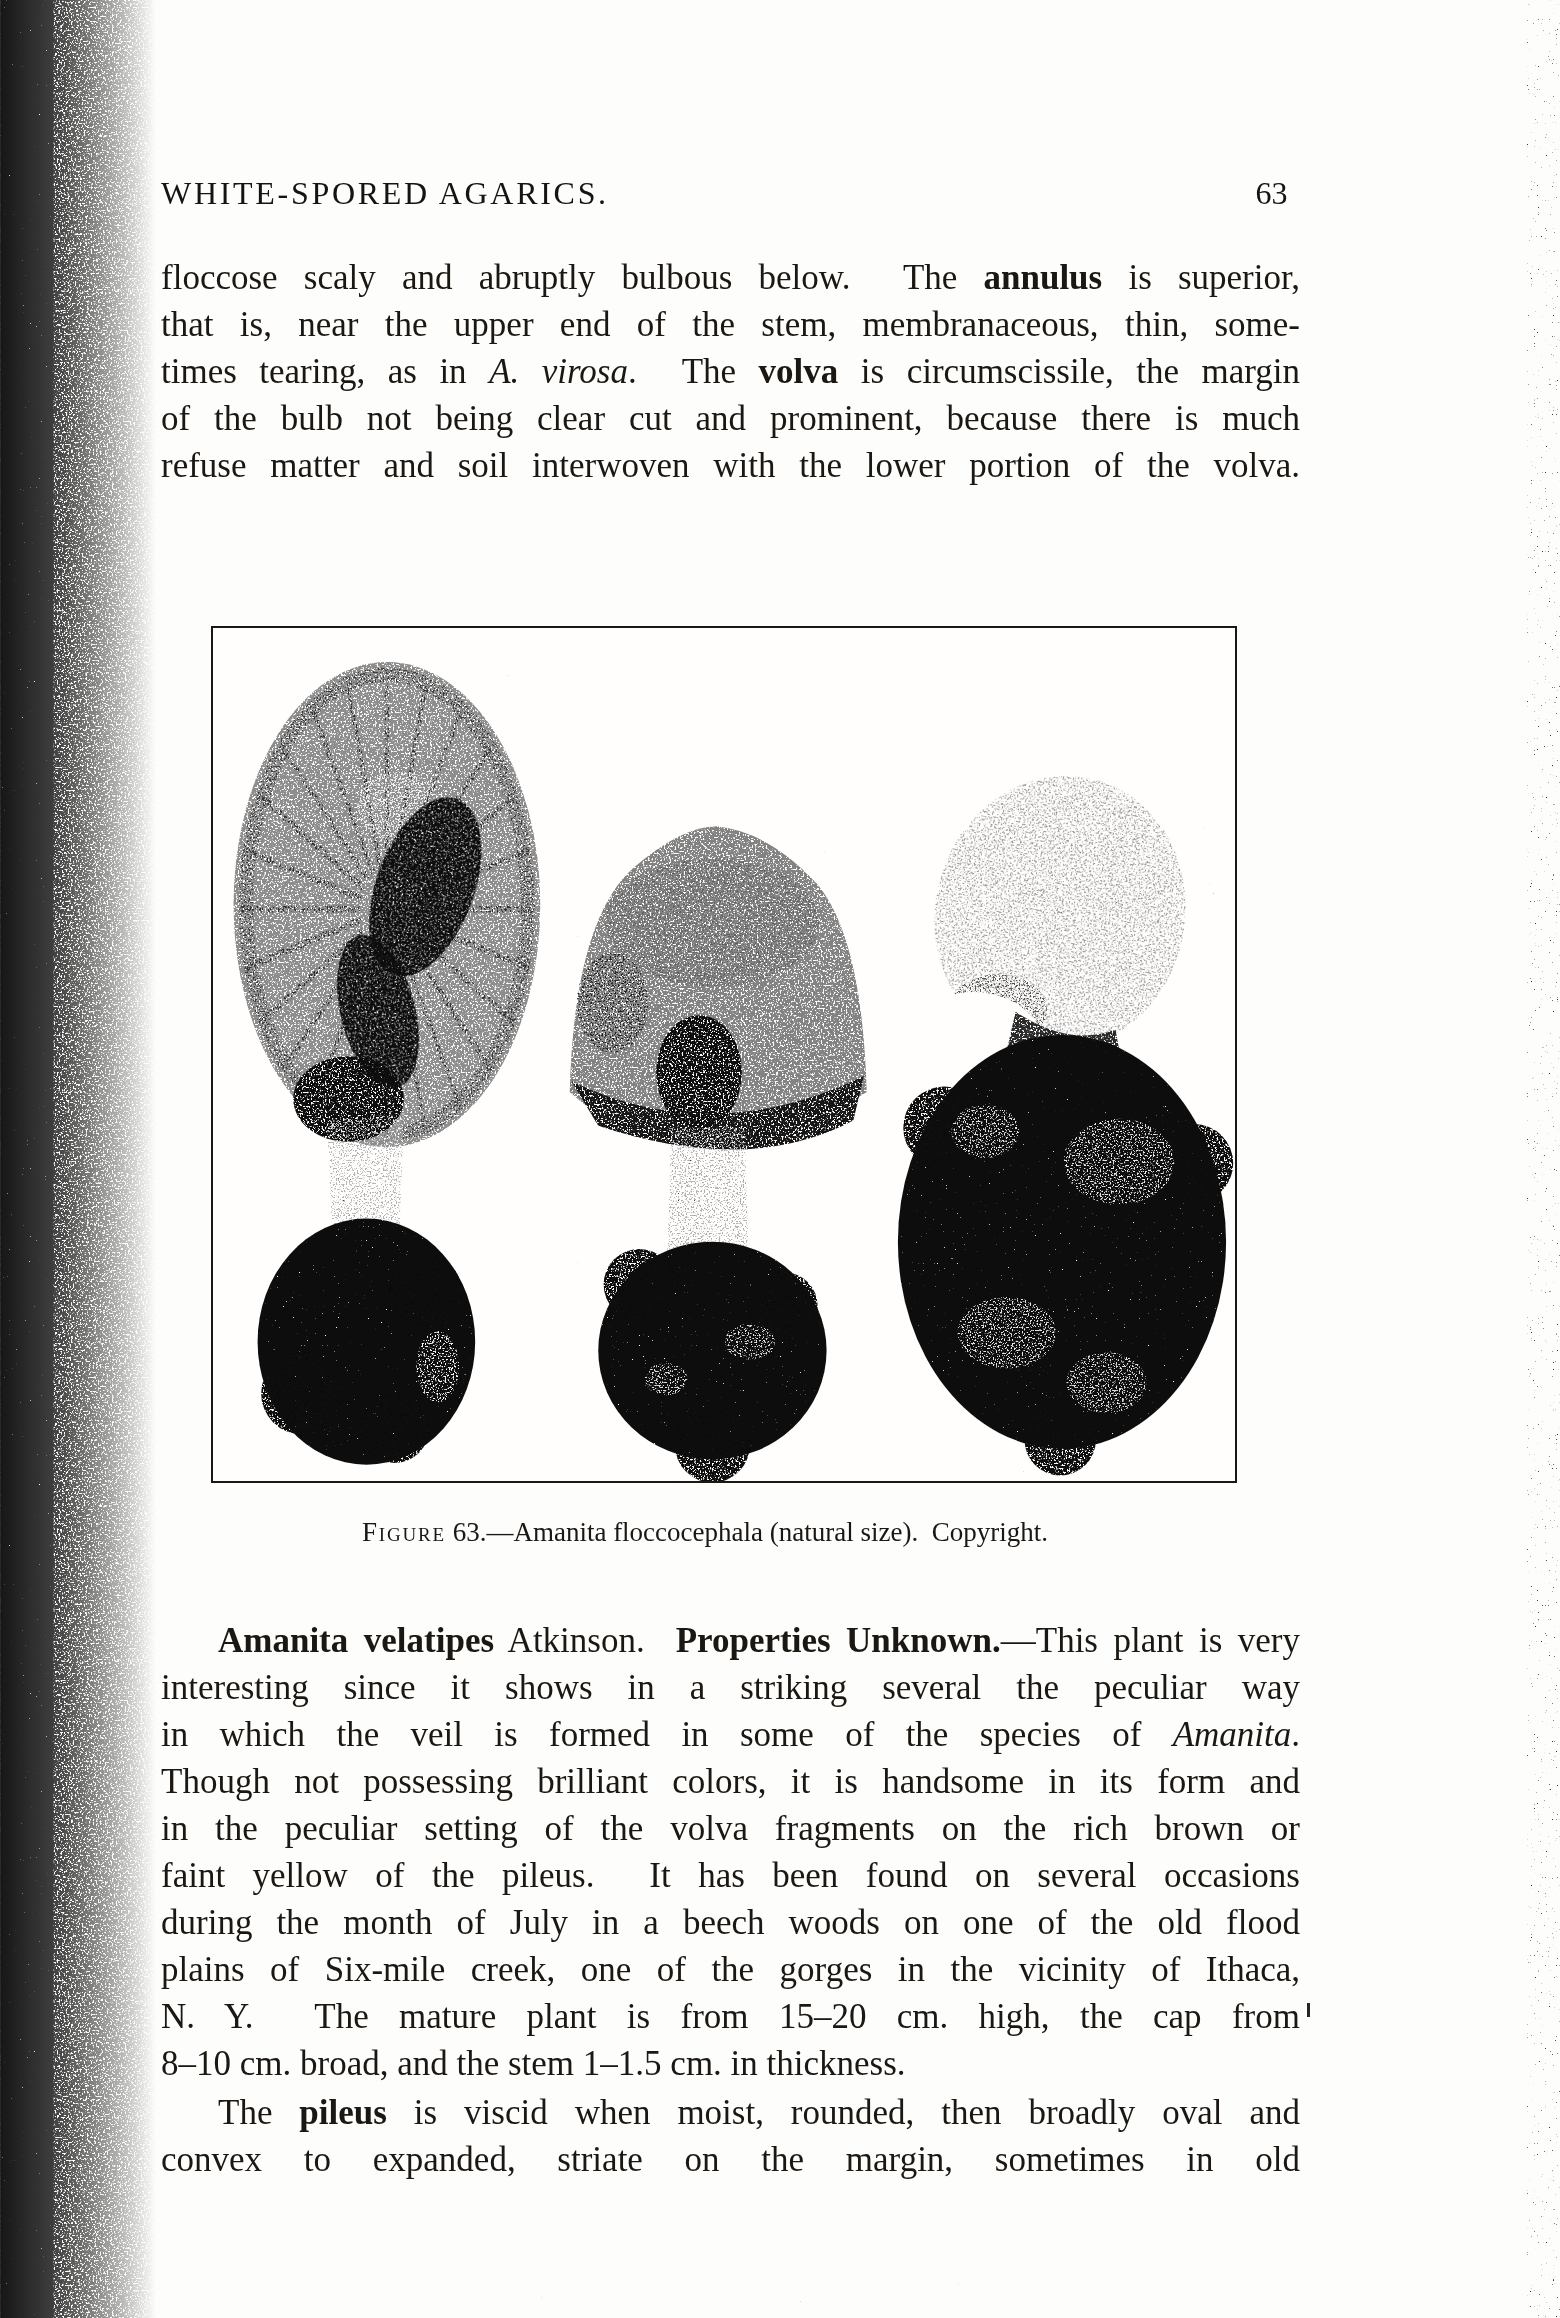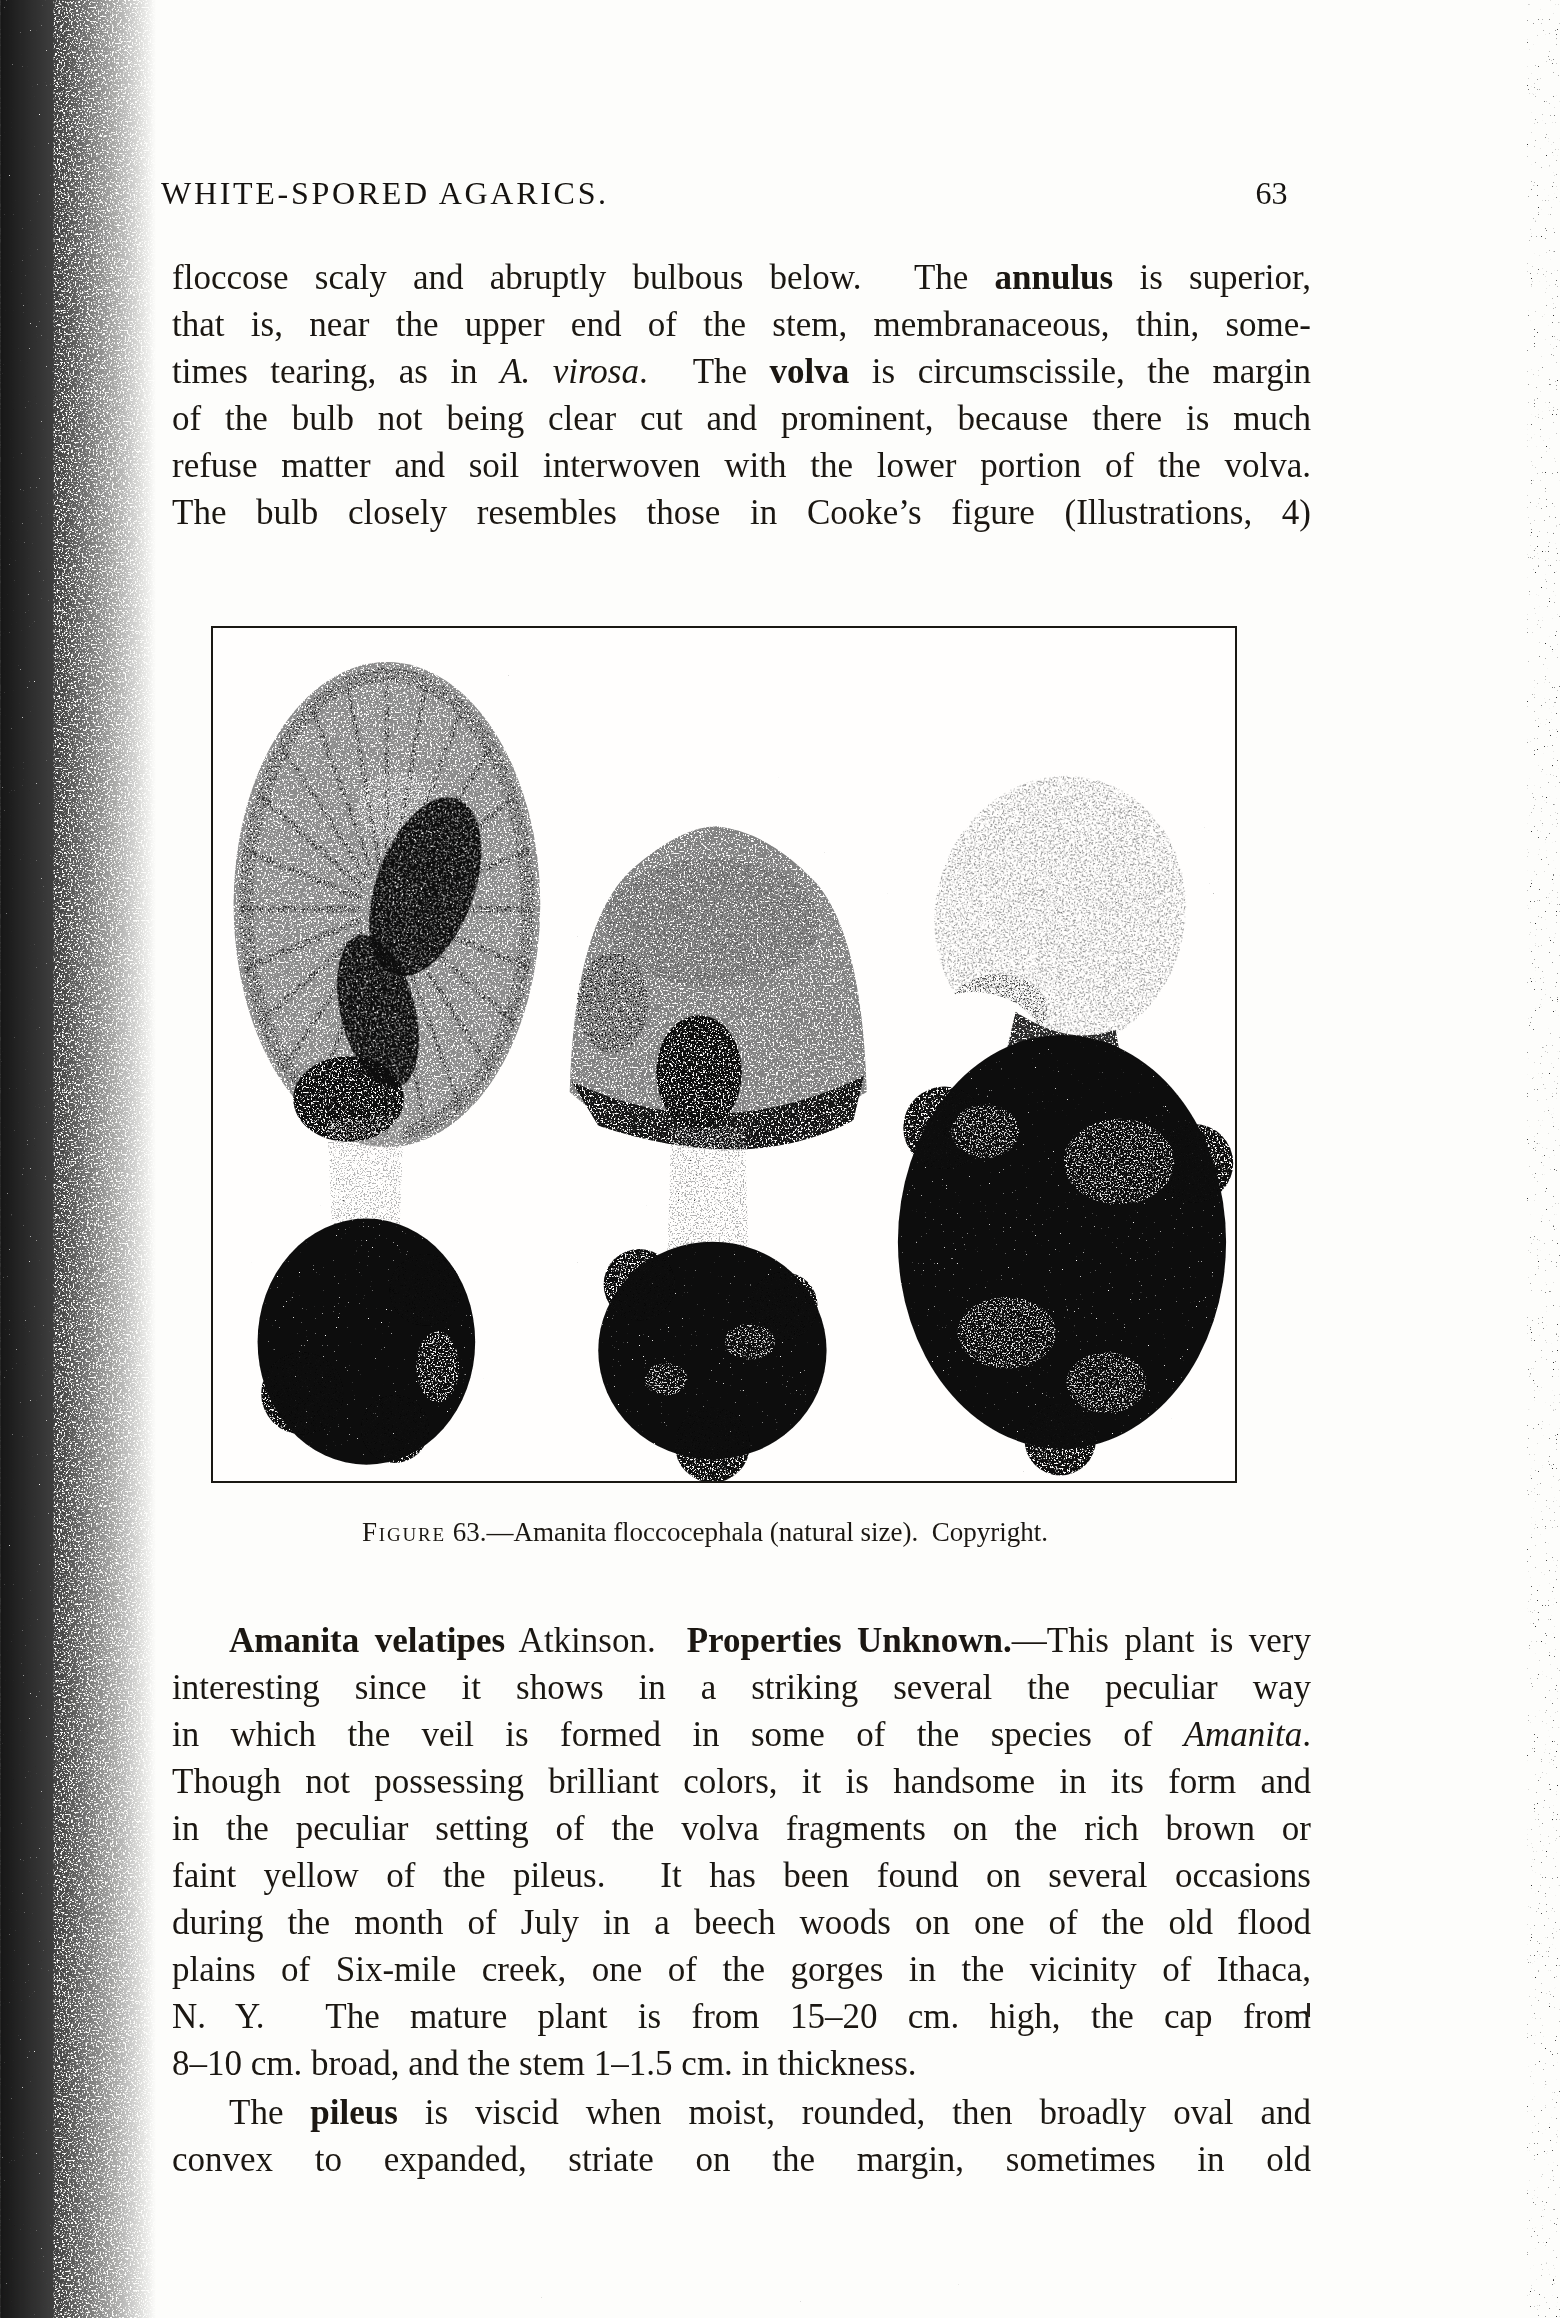--- a/index.html
+++ b/index.html
@@ -13,21 +13,21 @@
   
   .header-row{left:161px;top:175px;width:1139px;height:41px;}
   .header-title{
     display:block;text-align:left;padding-right:62px;
     font-size:32px;letter-spacing:2.7px;color:#161310;
   }
   .page-number{
     position:absolute;right:12.5px;top:0;font-size:32px;color:#161310;
   }
   
-  .page-text{left:172px;width:1139px;font-size:35px;line-height:47px;color:#1b1712;}
+  .page-text{left:161px;width:1139px;font-size:35px;line-height:47px;color:#1b1712;}
   .line{text-align:justify;text-align-last:justify;height:47px;overflow:visible;}
   .line.left{text-align-last:left;}
   .line.indent{text-indent:57px;}
   .bld{font-weight:700;}
   .ital{font-style:italic;}
   
   .figure-frame{
     left:211px;top:626px;width:1022px;height:853px;
     border:2.7px solid #1a1813;background:#fffefd;z-index:1;
   }
@@ -54,21 +54,20 @@
   <span class="header-title">WHITE-SPORED AGARICS.</span>
   <span class="page-number">63</span>
 </div>
 
 <div class="abs page-text p1">
   <div class="line"><span>floccose scaly and abruptly bulbous below.&nbsp;&nbsp;The </span><span class="bld">annulus</span><span> is superior,</span></div>
   <div class="line"><span>that is, near the upper end of the stem, membranaceous, thin, some-</span></div>
   <div class="line"><span>times tearing, as in </span><span class="ital">A. virosa</span><span>.&nbsp;&nbsp;The </span><span class="bld">volva</span><span> is circumscissile, the margin</span></div>
   <div class="line"><span>of the bulb not being clear cut and prominent, because there is much</span></div>
   <div class="line"><span>refuse matter and soil interwoven with the lower portion of the volva.</span></div>
-  <div class="line"><span>The bulb closely resembles those in Cooke’s figure (Illustrations, 4)</span></div>
 </div>
 
 <div class="abs figure-frame">
   <svg width="1022" height="853" viewBox="0 0 1146 956">
 
     <rect width="1146" height="956" fill="#3a3a3a" filter="url(#g08)"></rect>
 
     <g>
       <ellipse cx="195" cy="310" rx="172" ry="272" fill="#8d8d8d" filter="url(#g65)"></ellipse>
       <g transform="translate(195,315) scale(1,1.55)" stroke="#2e2e2e" stroke-width="5" filter="url(#g40)">

